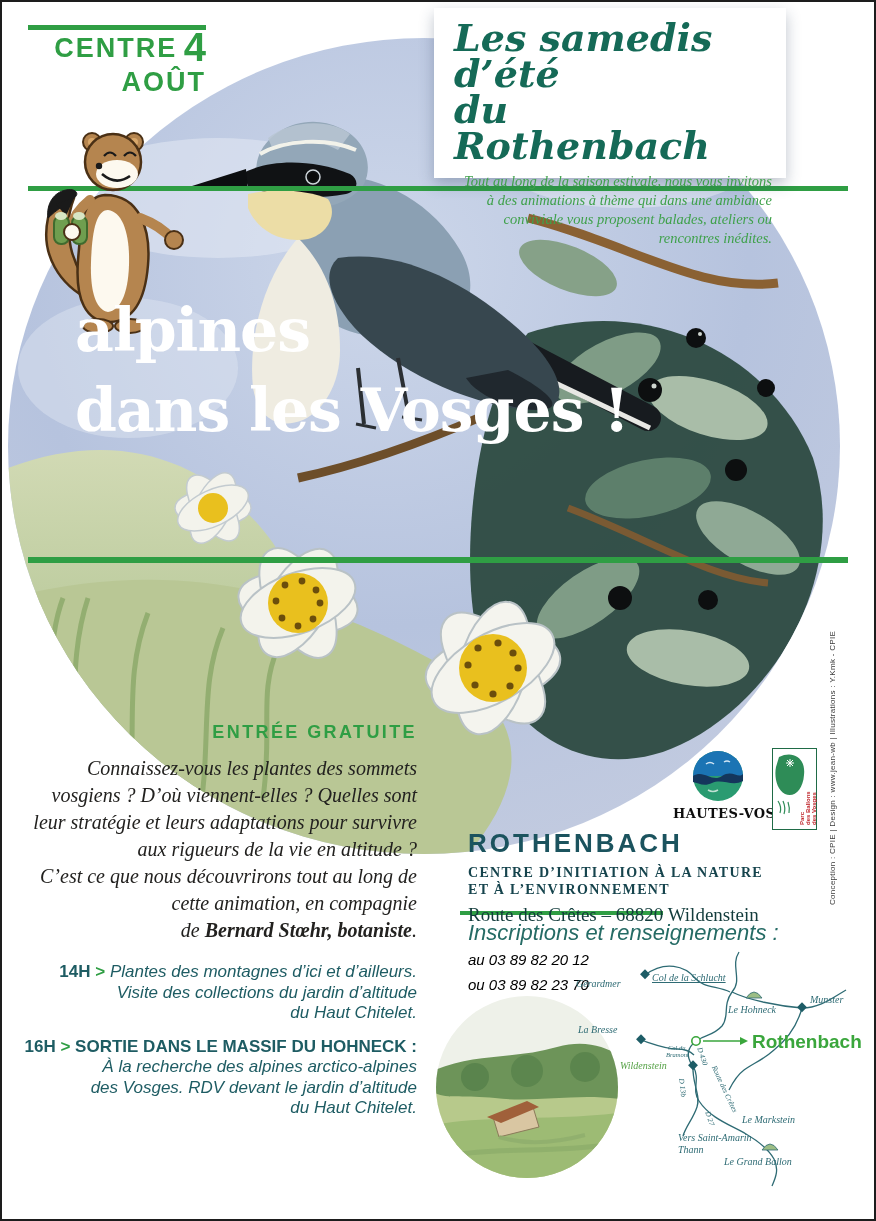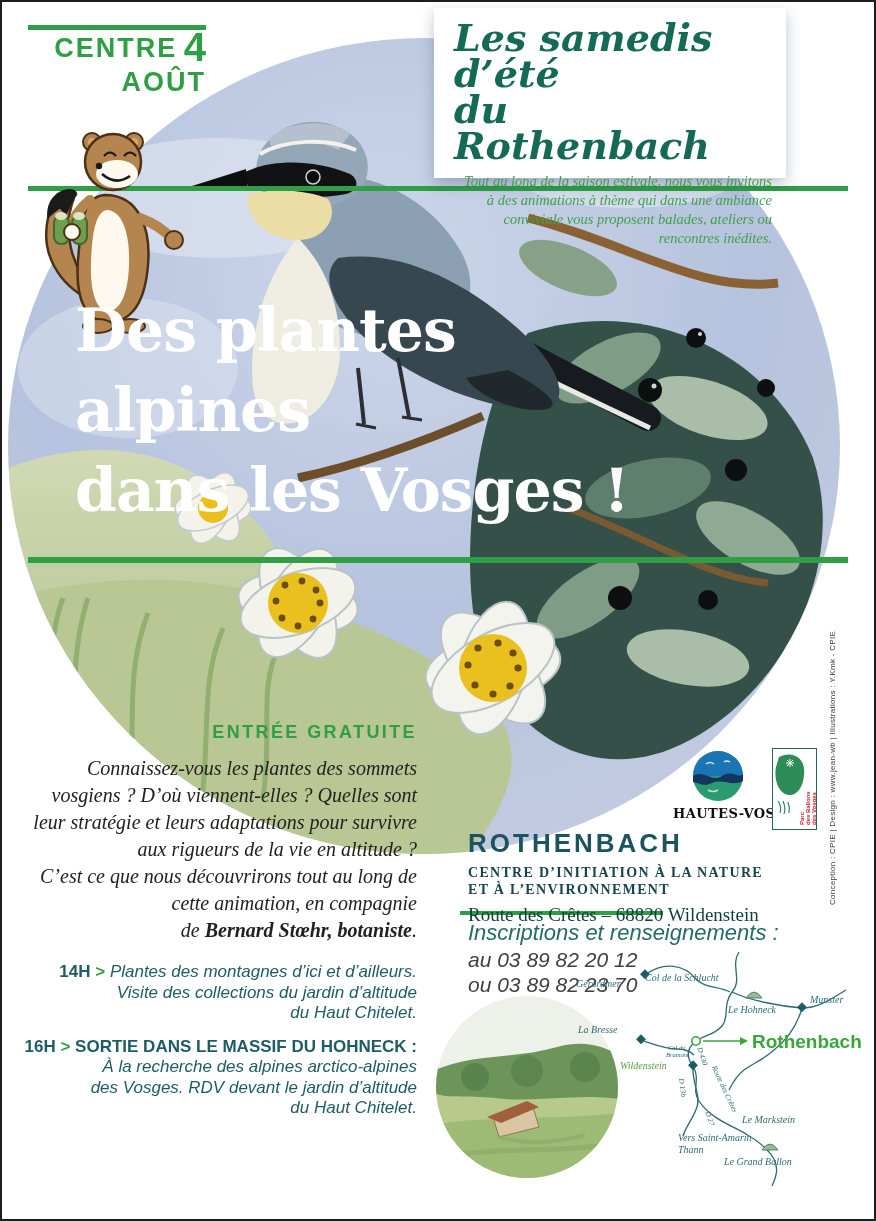--- a/index.html
+++ b/index.html
@@ -59,21 +59,21 @@
   
   .venue{position:absolute;left:468px;top:828px;width:390px;z-index:2;}
   .venue-name{font-size:26px;font-weight:bold;letter-spacing:3px;color:#1b535e;}
   .venue-org{margin-top:5px;font-family:"Liberation Serif",serif;font-size:14px;letter-spacing:1.3px;
              color:#16444d;line-height:17px;font-weight:bold;}
   .venue-address{margin-top:6px;font-family:"Liberation Serif",serif;font-size:19px;color:#133c3c;}
 
   
   .contact{position:absolute;left:468px;top:920px;width:330px;z-index:3;color:#256b65;}
   .contact-heading{font-style:italic;font-size:22px;}
-  .contact-phone{font-style:italic;font-size:21px;line-height:22px;color:#404040;margin-top:3px;}
+  .contact-phone{font-style:italic;font-size:15px;line-height:22px;color:#000000;margin-top:3px;}
 
   
   .mini-landscape{position:absolute;left:435px;top:995px;width:184px;height:184px;z-index:2;}
 
   
   .map{position:absolute;left:480px;top:948px;width:390px;height:250px;z-index:3;}
   .map svg{position:absolute;left:0;top:0;}
   .map-labels{position:absolute;inset:0;}
   .m-label{position:absolute;font-family:"Liberation Serif",serif;}
   .m-it{font-style:italic;font-size:10px;color:#2e6b74;}
@@ -274,21 +274,20 @@
       </div>
     <div class="info-sub">
         <div>Tout au long de la saison estivale, nous vous invitons</div>
         <div>à des animations à thème qui dans une ambiance</div>
         <div>conviviale vous proposent balades, ateliers ou</div>
         <div>rencontres inédites.</div>
       </div>
   </div>
 
   <div class="hero-title">
-      <div>Des plantes</div>
       <div>alpines</div>
       <div>dans les Vosges !</div>
     </div>
 
   <div class="left-col">
     <div class="free-entry">ENTRÉE GRATUITE</div>
     <div class="body-copy">
         <div>Connaissez-vous les plantes des sommets</div>
         <div>vosgiens ? D’où viennent-elles ? Quelles sont</div>
         <div>leur stratégie et leurs adaptations pour survivre</div>
@@ -373,21 +372,21 @@
         <rect x="209" y="114" width="7" height="7" transform="rotate(45 213 118)"></rect>
       </g>
       <path d="M266,50 Q274,38 282,50 Z" fill="#9cbd85" stroke="#2e6b74" stroke-width=".8"></path>
       <path d="M282,202 Q290,190 298,202 Z" fill="#9cbd85" stroke="#2e6b74" stroke-width=".8"></path>
       <circle cx="216" cy="93" r="4.2" fill="#ffffff" stroke="#3aa63c" stroke-width="1.6"></circle>
       <line x1="223" y1="93" x2="260" y2="93" stroke="#3aa63c" stroke-width="1.6"></line>
       <polygon points="260,89 268,93 260,97" fill="#3aa63c"></polygon>
     </svg>
     <div class="map-labels">
         <span class="m-label m-it" style="left: 96px; top: 30px;">Gérardmer</span>
-        <span class="m-label m-it" style="left: 165px; top: 24px;">Col de la Schlucht</span>
+        <span class="m-label m-it" style="left: 172px; top: 24px; text-decoration: underline;">Col de la Schlucht</span>
         <span class="m-label m-it" style="left: 248px; top: 56px;">Le Hohneck</span>
         <span class="m-label m-it" style="left: 330px; top: 46px;">Munster</span>
         <span class="m-label m-it" style="left: 98px; top: 76px;">La Bresse</span>
         <span class="m-label m-tiny" style="left: 188px; top: 96px;">Col du</span>
         <span class="m-label m-tiny" style="left: 186px; top: 103px;">Bramont</span>
         <span class="m-label m-green" style="left: 140px; top: 112px;">Wildenstein</span>
         <span class="m-label m-it" style="left: 262px; top: 166px;">Le Markstein</span>
         <span class="m-label m-it" style="left: 198px; top: 184px;">Vers Saint-Amarin</span>
         <span class="m-label m-it" style="left: 198px; top: 196px;">Thann</span>
         <span class="m-label m-it" style="left: 244px; top: 208px;">Le Grand Ballon</span>

